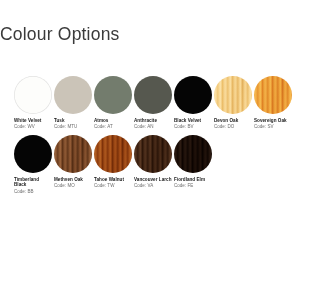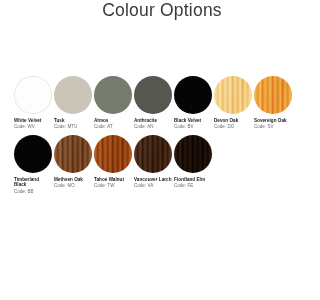--- a/index.html
+++ b/index.html
@@ -20,30 +20,28 @@
     position: relative;
     width: 300px;
     height: 300px;
     background: #ffffff;
     box-sizing: border-box;
   }
 
   
   .title {
     position: absolute;
-    top: 0;
+    top: 24px;
     left: 0;
     width: 300px;
-    text-align: center;
     font-size: 17.5px;
     font-weight: 300;
     letter-spacing: 0.2px;
     color: #3a3a3a;
     font-family: "Liberation Sans", sans-serif;
-    margin-left: 12px;
   }
 
   
   .grid {
     position: absolute;
     top: 76px;
     left: 14px;
     width: 286px;
   }
 

